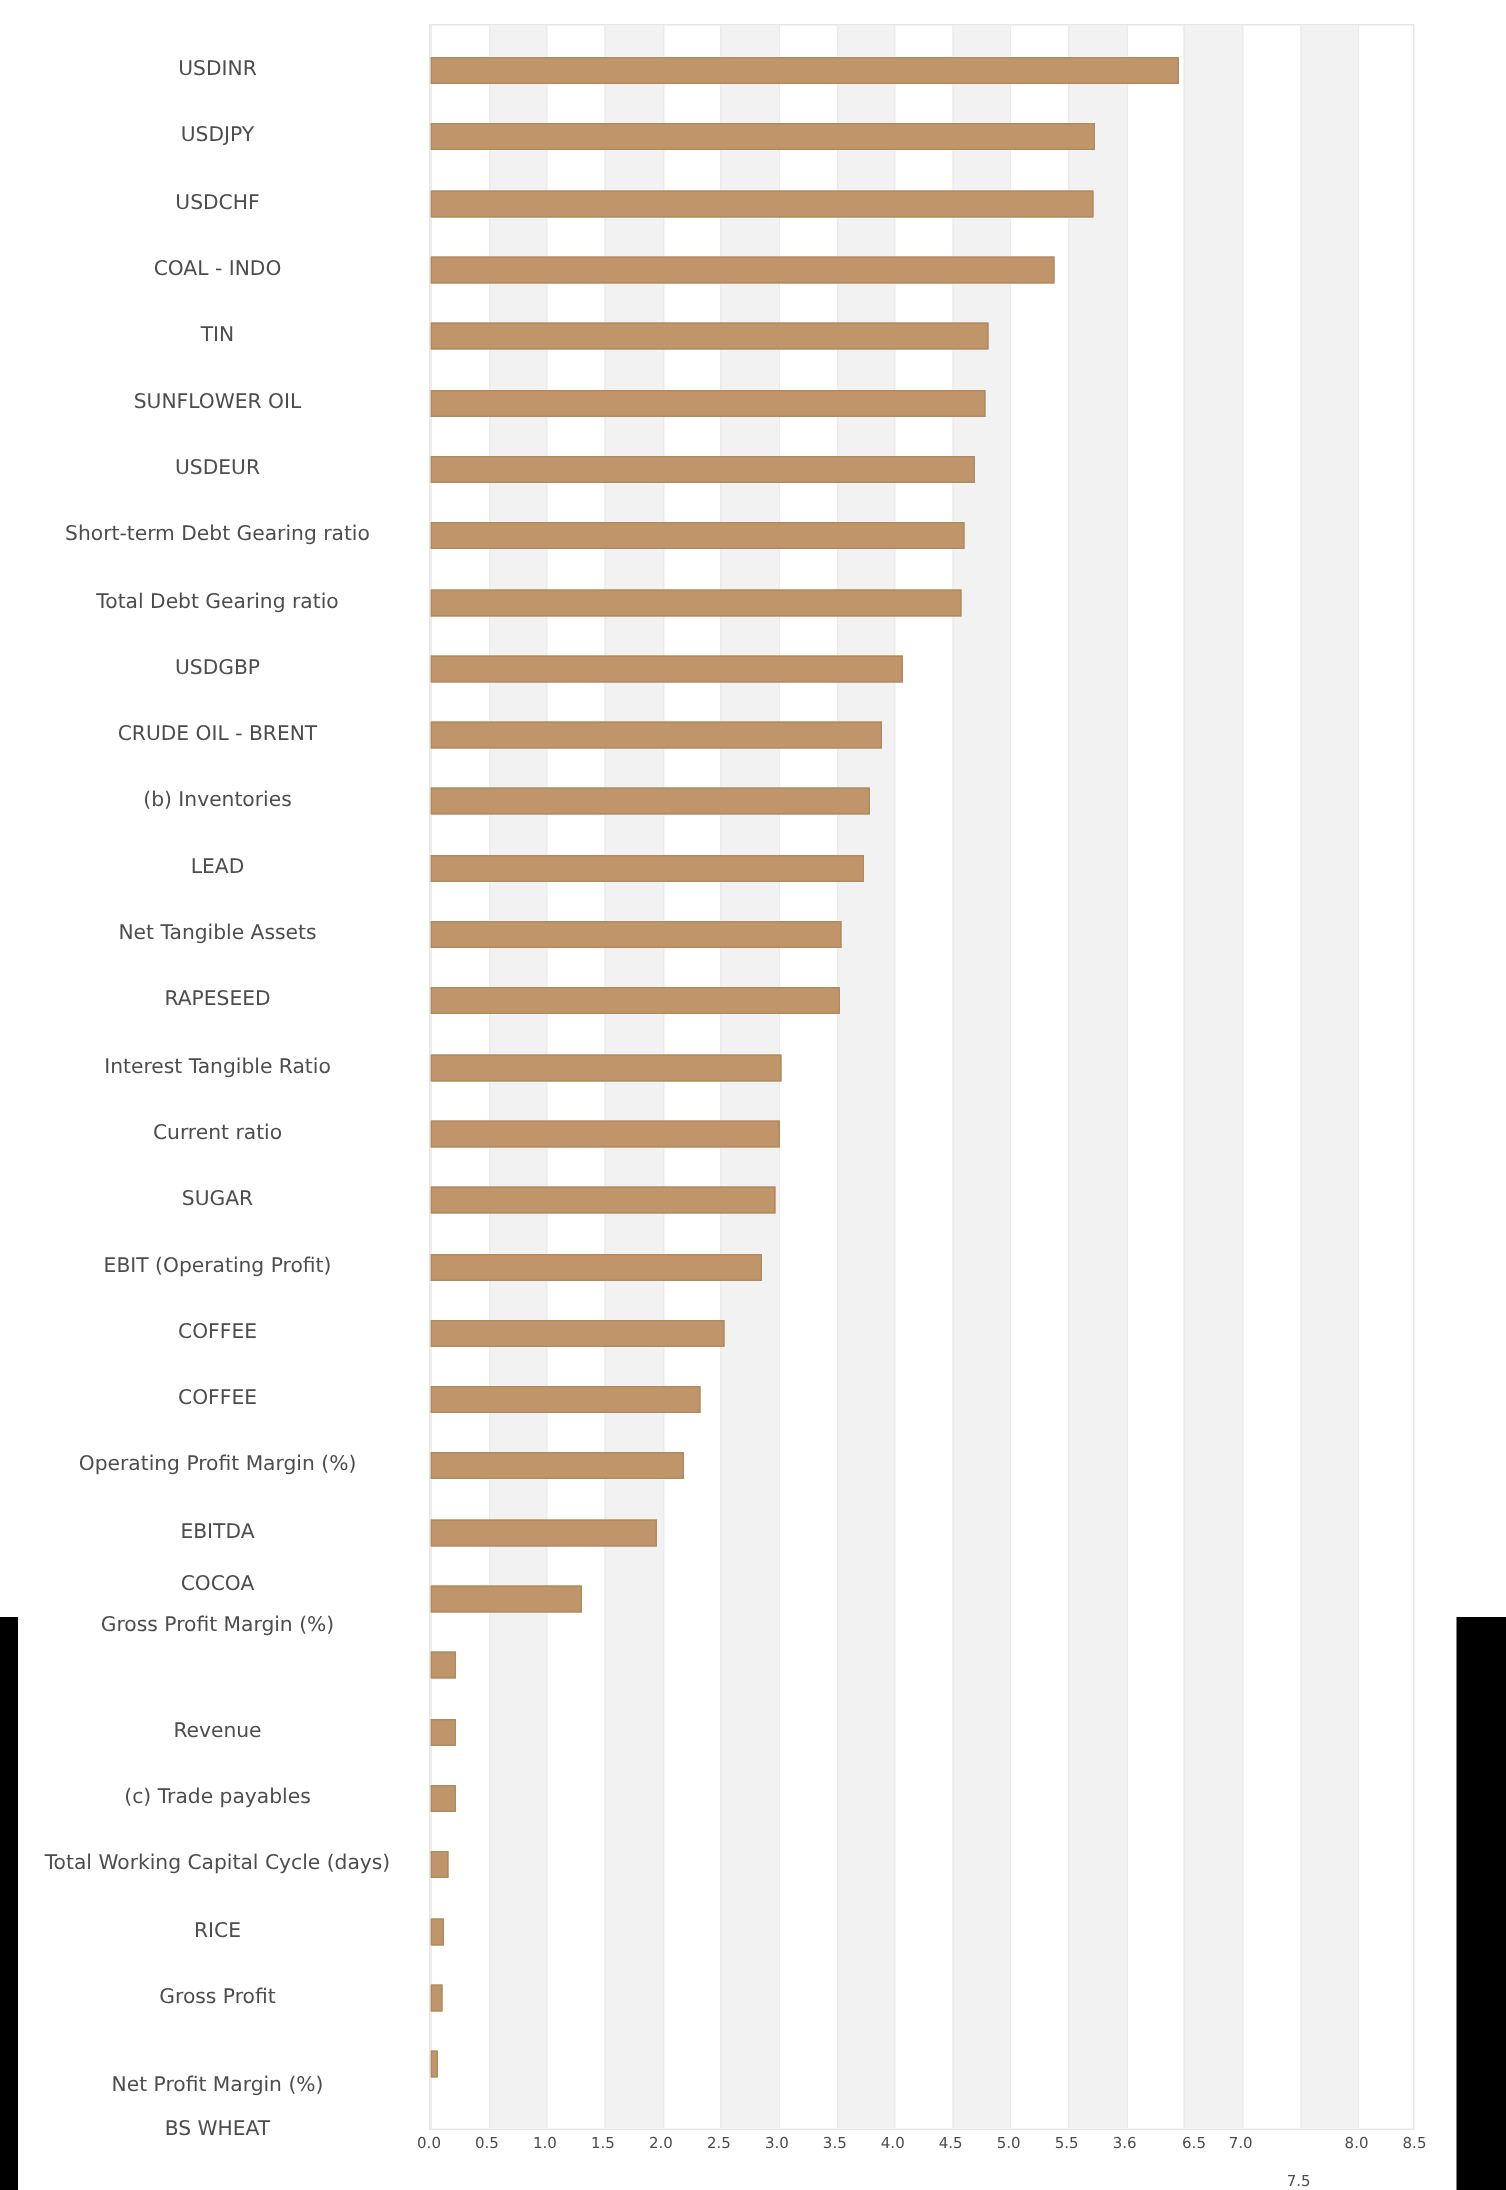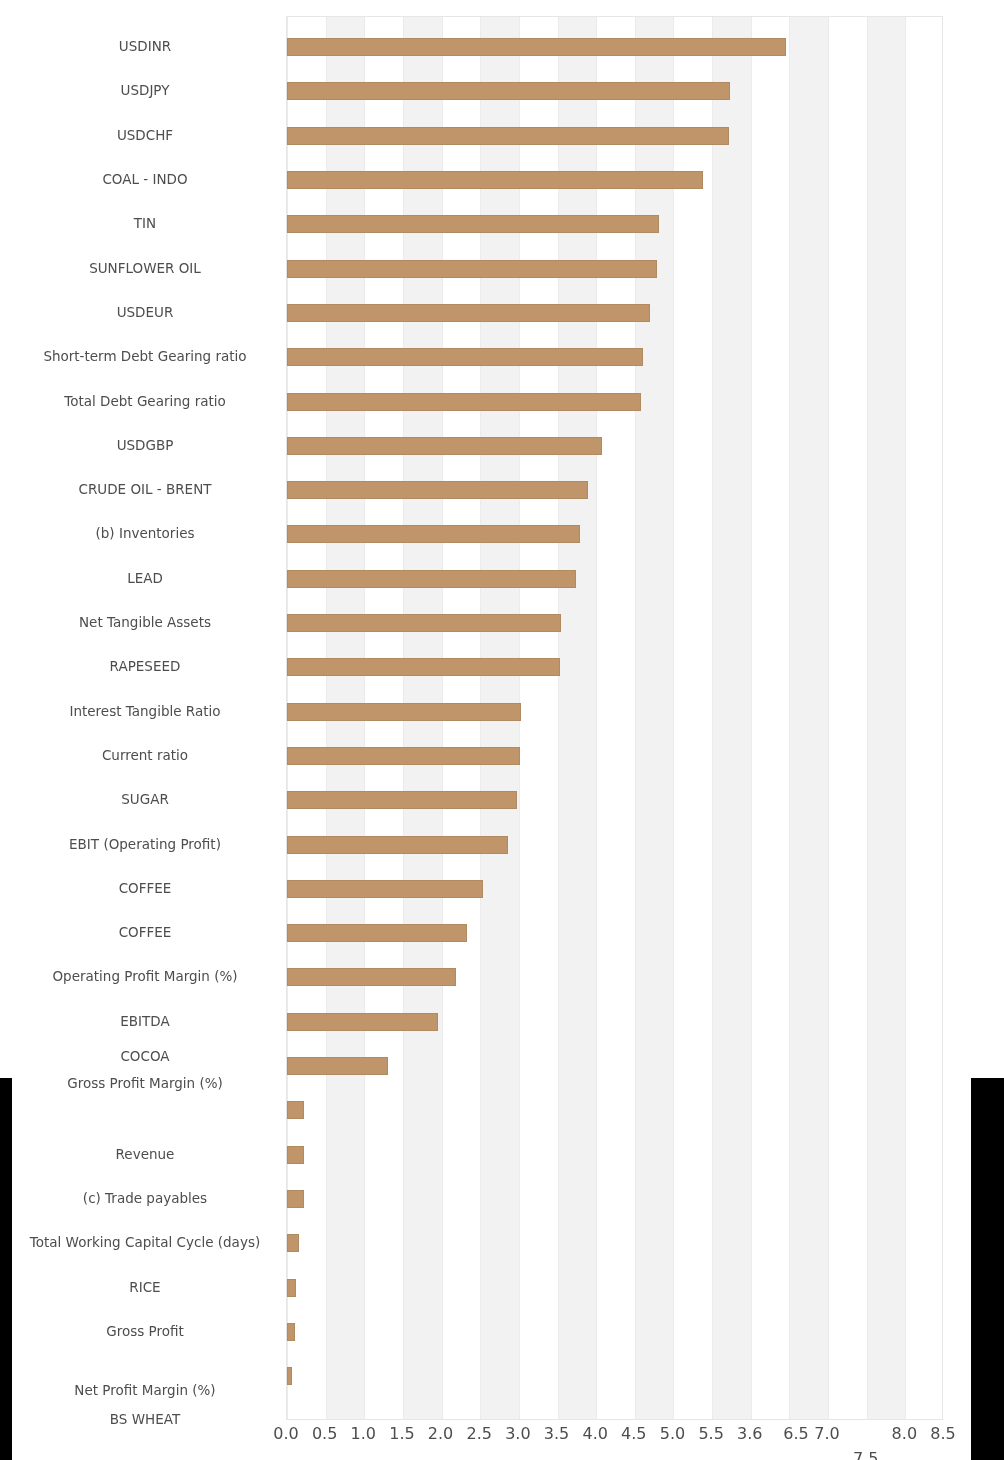--- a/index.html
+++ b/index.html
@@ -95,21 +95,21 @@
     position: absolute;
     left: 286px;
     top: 1424px;
     width: 657px;
     height: 24px;
   }
   .xlabel {
     position: absolute;
     top: 0;
     transform: translateX(-50%);
-    font-size: 16px;
+    font-size: 10px;
     color: #4d4d4d;
     white-space: nowrap;
   }
 </style>
 </head>
 <body>
 
 <div id="chart-root">
 
   <div id="y-axis">

